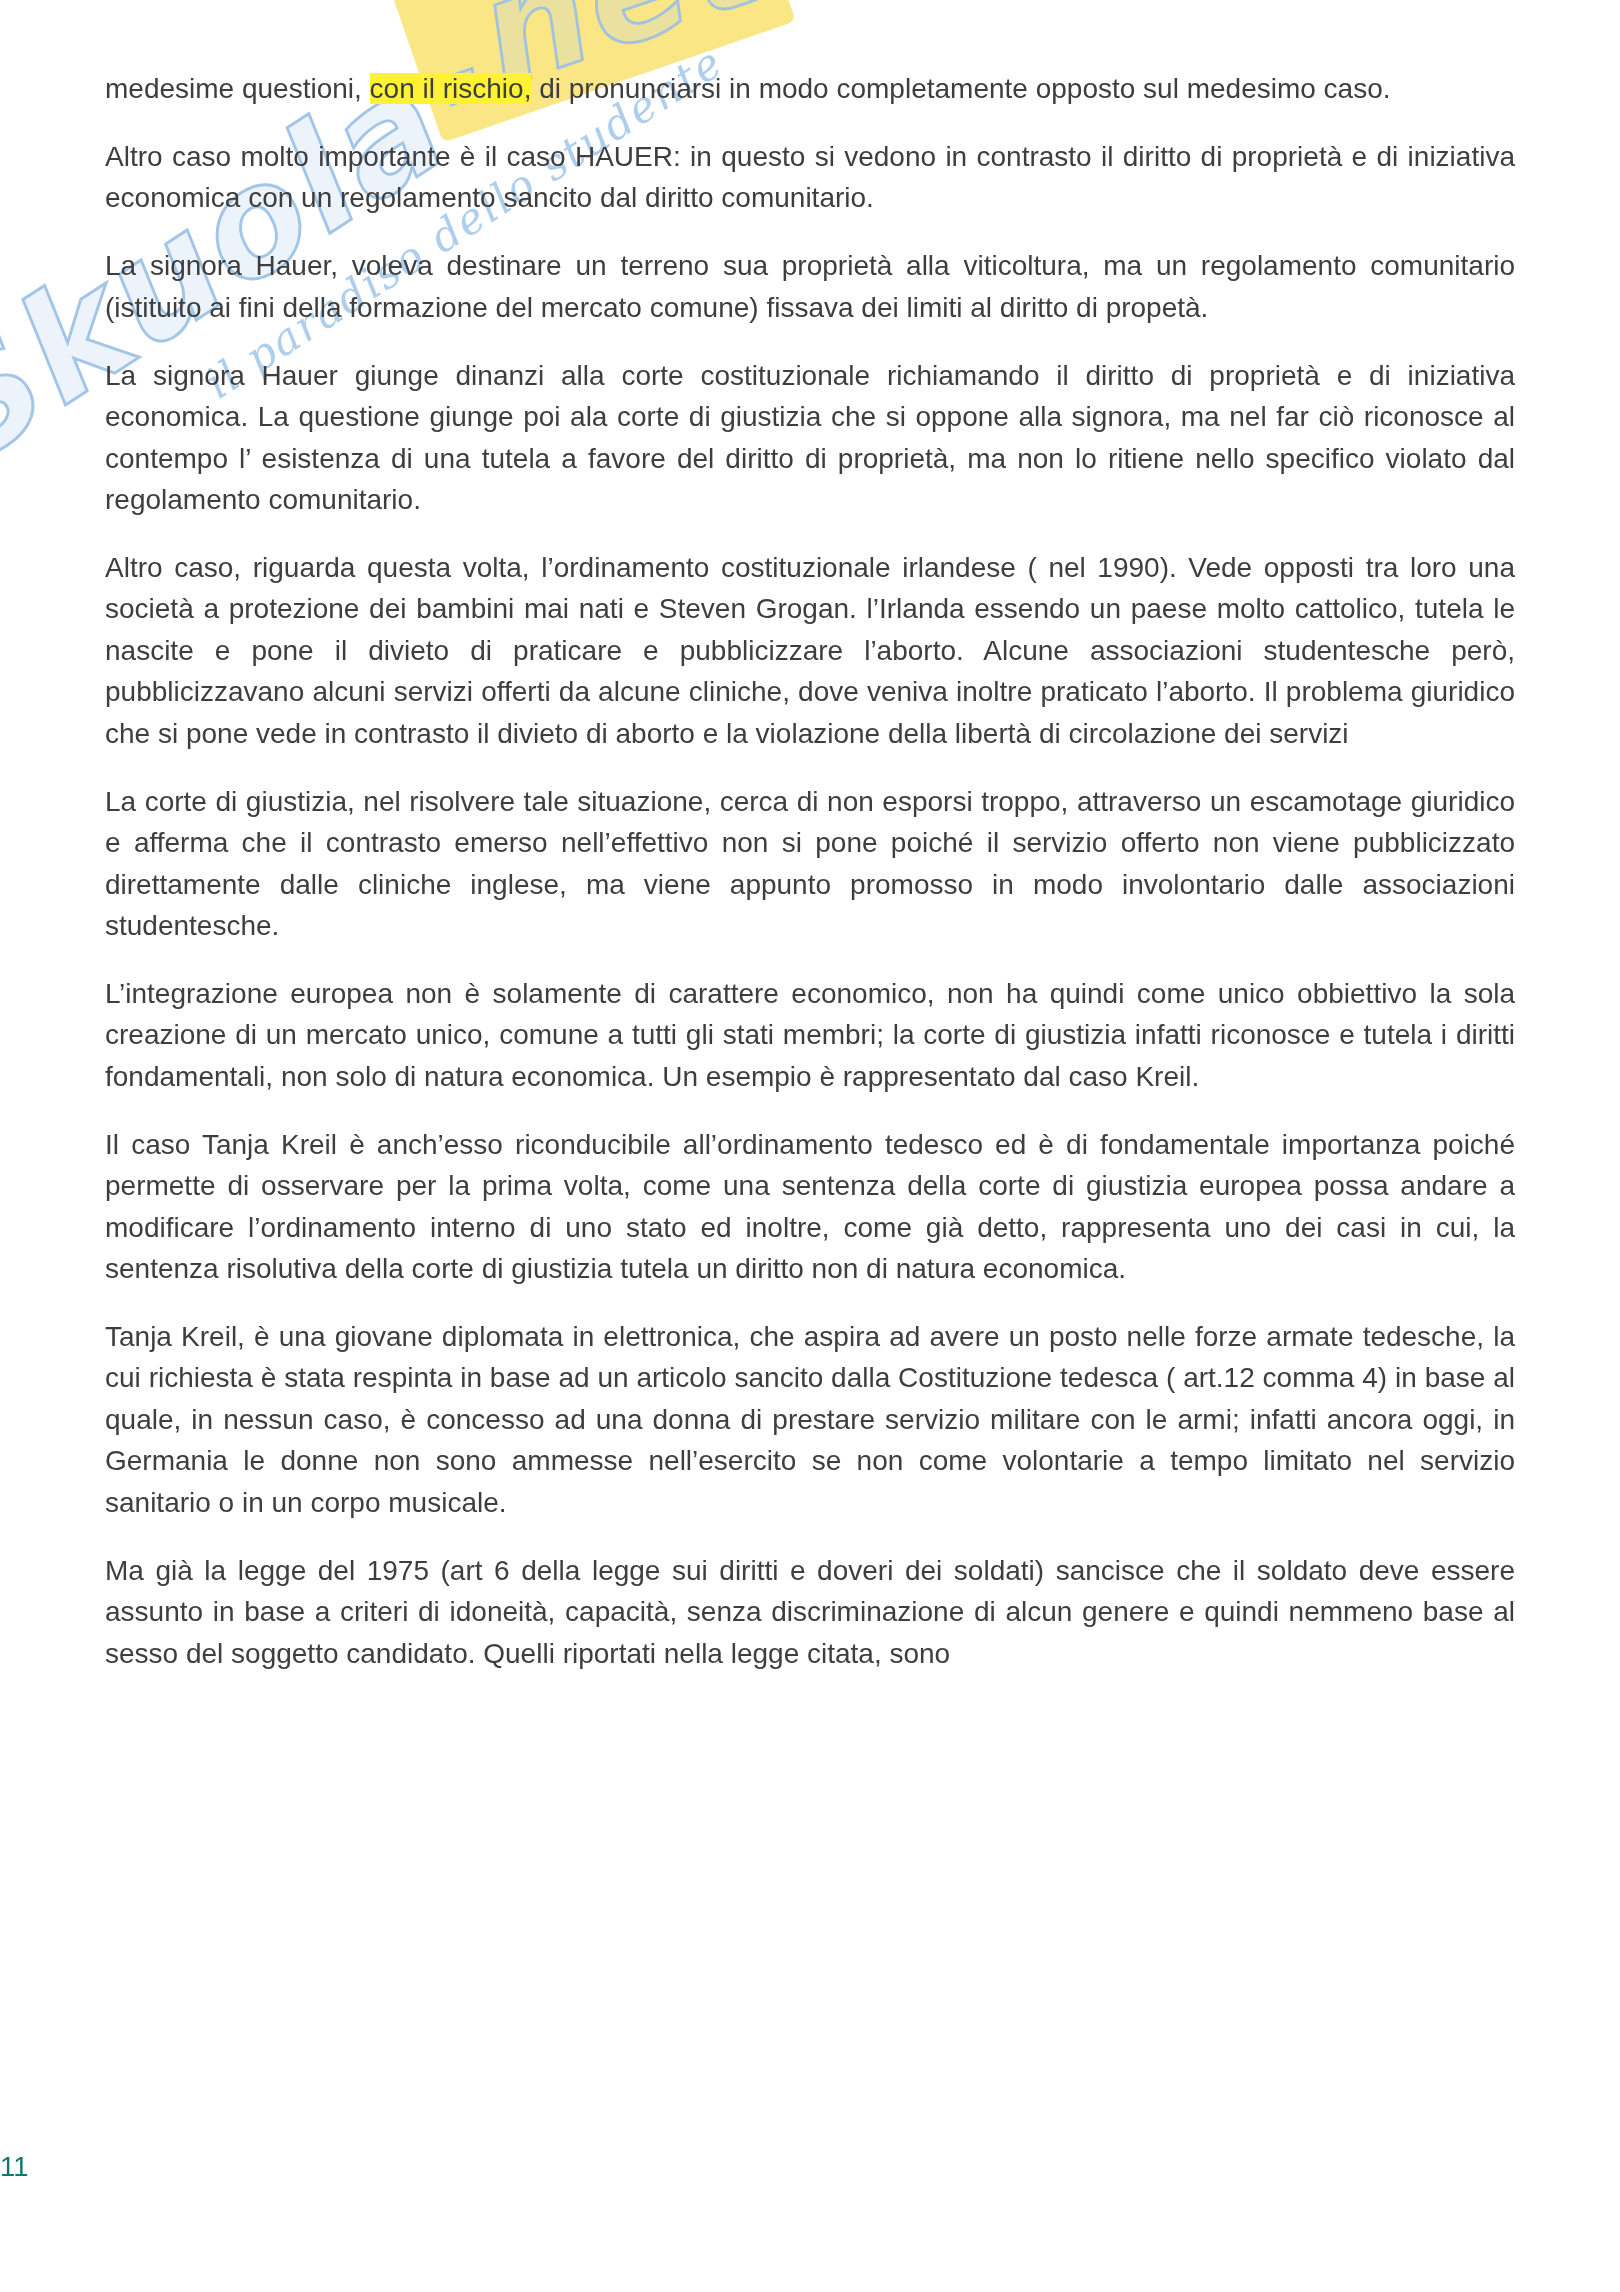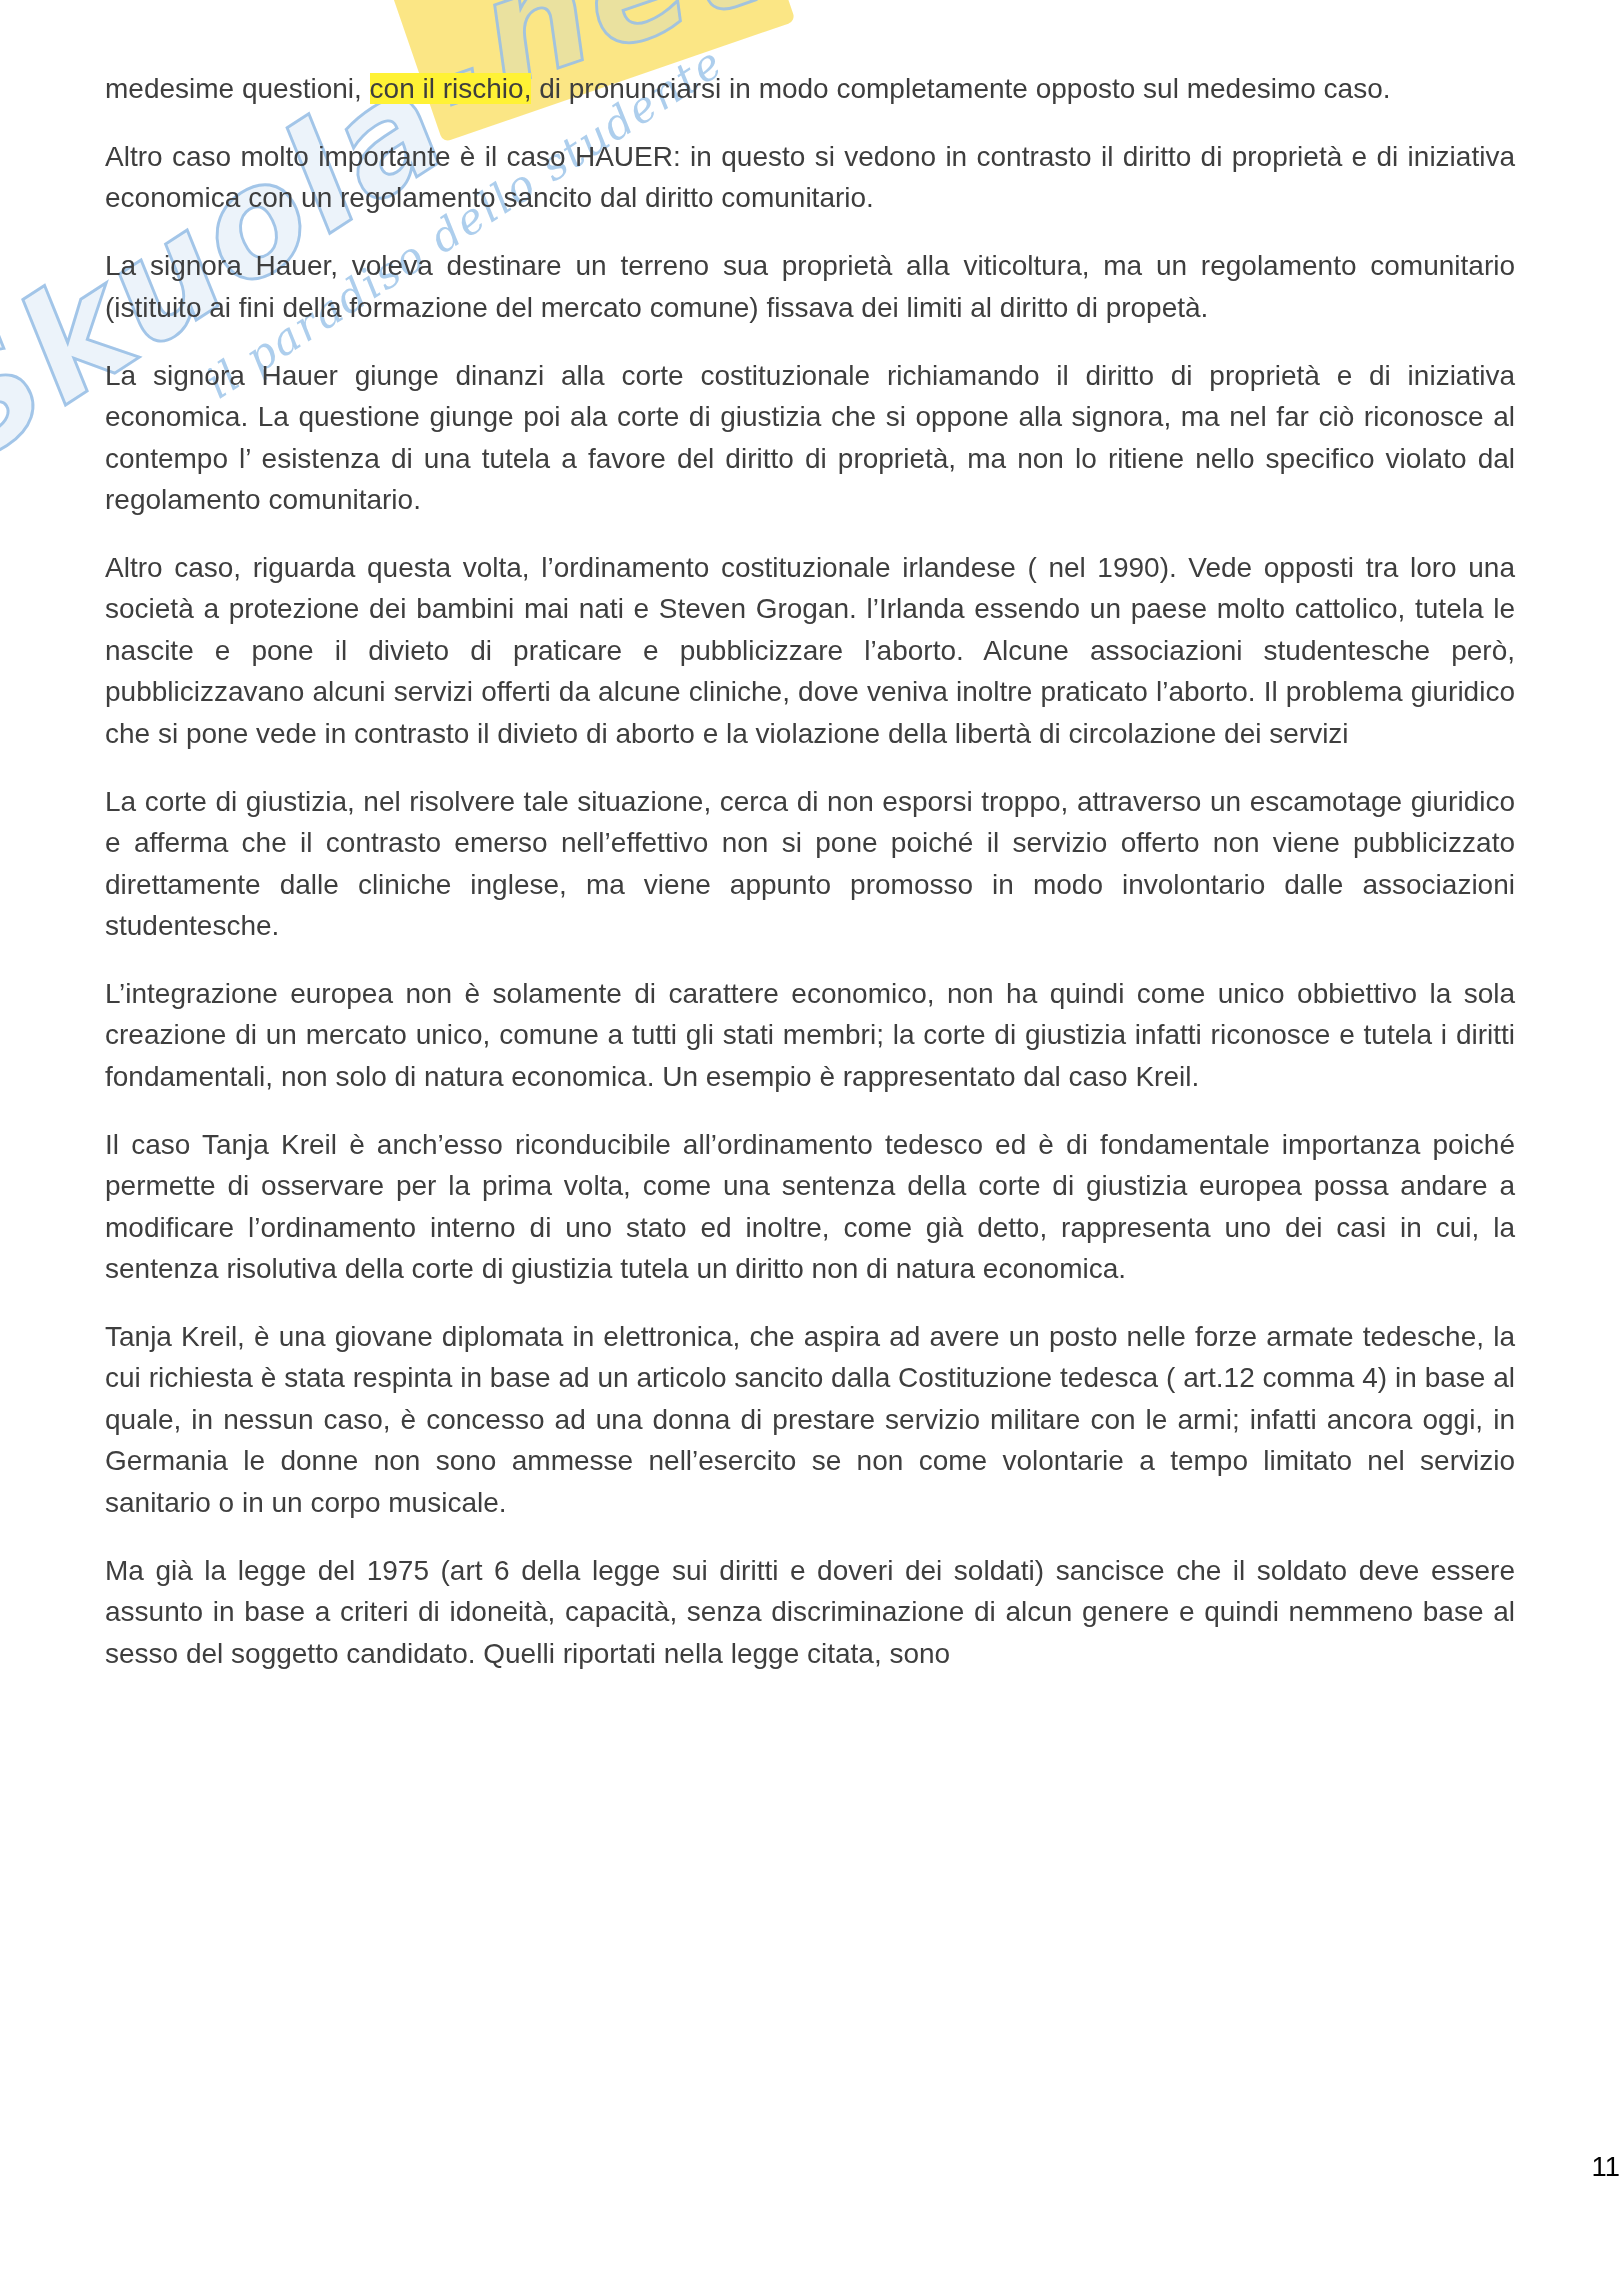--- a/index.html
+++ b/index.html
@@ -87,23 +87,23 @@
     margin: 9.8px 0 29px 5.9px;
   }
   .hl {
     background: #fff235;
   }
   .page-number {
     position: absolute;
     bottom: 110px;
     left: 0;
     right: 0;
-    text-align: right;
+    text-align: left;
     font-size: 27.4px;
-    color: #000000;
+    color: #0f766e;
     z-index: 2;
   }
 </style>
 </head>
 <body>
 
 <div class="page">
 
   <div class="watermark">
     <div class="wm-rotate">

